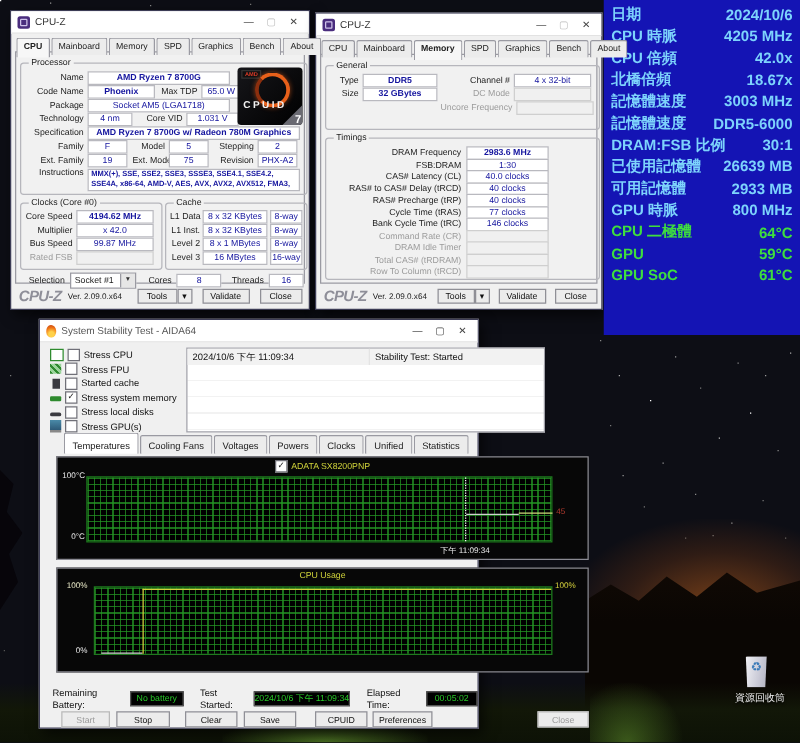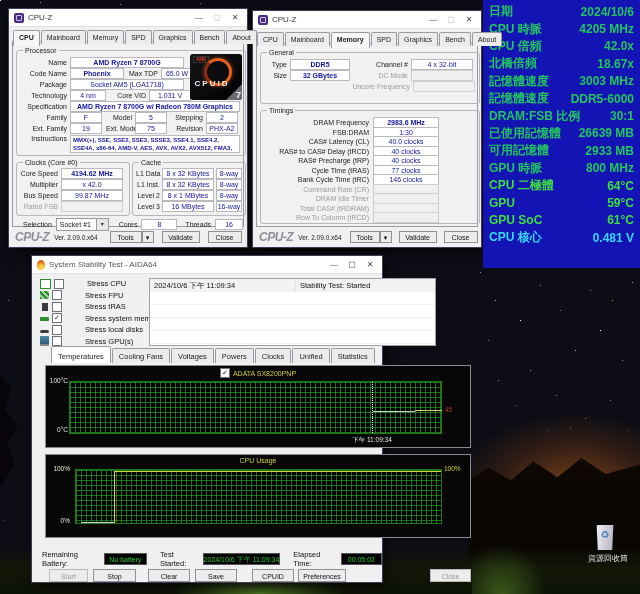--- a/index.html
+++ b/index.html
@@ -70,27 +70,27 @@
   .badge .amd{position:absolute;top:2px;left:3px;background:#111;color:#fff;font-size:4.5px;padding:0 2px;border:1px solid #333;}
   .badge .amd b{color:#e03c28;}
   .badge .ring{position:absolute;top:4px;left:14px;width:22px;height:22px;border:3px solid #e8601a;border-radius:50%;
     border-left-color:#8c2f0e;box-shadow:0 0 4px rgba(232,96,26,.6);}
   .badge .ry{position:absolute;top:25px;left:0;right:8px;text-align:center;color:#f2f2f2;font-size:8px;font-weight:bold;letter-spacing:2px;}
   .badge .corner{position:absolute;right:0;bottom:0;width:0;height:0;border-left:16px solid transparent;border-bottom:16px solid #6a6a72;}
   .badge .seven{position:absolute;right:1px;bottom:0;color:#fff;font-size:9px;font-weight:bold;z-index:2;}
   
   .panel{left:483px;top:0;width:157px;height:268px;background:#1414b4;padding:3px 6px;box-sizing:border-box;}
   .ip-row{display:flex;justify-content:space-between;align-items:center;height:17.4px;font-weight:bold;font-size:12px;white-space:nowrap;}
-  .c-y{color:#22c55e;} .c-g{color:#3ede3e;} .c-c{color:#38d8f8;}
+  .c-y{color:#7dd3fc;} .c-g{color:#3ede3e;} .c-c{color:#38d8f8;}
   
   .stress{position:absolute;left:8px;top:22px;}
   .st-row{display:flex;align-items:center;height:11.5px;gap:3px;}
   .st-ico{width:9px;height:8px;flex:none;}
   .cb{width:8px;height:8px;background:#fff;border:1px solid #707078;flex:none;font-size:7px;line-height:8px;text-align:center;color:#222;}
-  .st-lb{font-size:7.5px;color:#111;white-space:nowrap;margin-left:20px;}
+  .st-lb{font-size:7.5px;color:#111;white-space:nowrap;}
   .logtbl{position:absolute;left:117px;top:22px;width:285px;height:66px;background:#fff;border:1px solid #a0a0a8;
     background-image:repeating-linear-gradient(to bottom,transparent 0 12px,rgba(0,0,0,.05) 12px 13px);}
   .log-h{display:flex;height:13px;border-bottom:1px solid #d0d0d0;background:#fff;}
   .log-h div{font-size:7.5px;color:#333;line-height:13px;padding-left:4px;box-sizing:border-box;}
   .log-r{display:flex;height:13px;background:#f2f2f2;}
   .log-r div{font-size:7.5px;color:#111;line-height:13px;padding-left:4px;box-sizing:border-box;white-space:nowrap;}
   .lc1{width:146px;border-right:1px solid #e4e4e4;flex:none;} .lc2{flex:1;}
   .atabs{position:absolute;left:19px;top:92px;display:flex;gap:1px;}
   .atab{font-size:7.5px;color:#222;padding:3px 6px 2px;border:1px solid #9a9aa2;border-bottom:none;border-radius:2px 2px 0 0;background:#ececec;}
   .atab.active{background:#fff;margin-top:-2px;padding-top:5px;}
@@ -410,24 +410,20 @@
       <span>64°C</span>
     </div>
   <div class="ip-row c-g">
       <span>GPU</span>
       <span>59°C</span>
     </div>
   <div class="ip-row c-g">
       <span>GPU SoC</span>
       <span>61°C</span>
     </div>
-  <div class="ip-row c-c">
-      <span>CPU 核心</span>
-      <span>0.481 V</span>
-    </div>
 </div>
 
 <div class="win" style="left:31px;top:255px;width:352px;height:328px;">
   <div class="tb">
     <div class="flame"></div>
     <div class="tb-title" style="color:#555;">System Stability Test - AIDA64</div>
     <div class="tb-btn">—</div>
     <div class="tb-btn">▢</div>
     <div class="tb-btn">✕</div>
   </div>
@@ -439,21 +435,21 @@
       <div class="st-lb">Stress CPU</div>
       </div>
     <div class="st-row">
       <div class="st-ico" style="background:repeating-linear-gradient(45deg,#2e8a2e 0 2px,#9ad49a 2px 4px);"></div>
       <div class="cb"></div>
       <div class="st-lb">Stress FPU</div>
       </div>
     <div class="st-row">
       <div class="st-ico" style="background:#3a3a40;width:6px;margin:0 1.5px;"></div>
       <div class="cb"></div>
-      <div class="st-lb">Stress tRAS</div>
+      <div class="st-lb">Started cache</div>
       </div>
     <div class="st-row">
       <div class="st-ico" style="background:#2e8a2e;height:4px;margin-top:2px;border-radius:1px;"></div>
       <div class="cb"><span>✓</span></div>
       <div class="st-lb">Stress system memory</div>
       </div>
     <div class="st-row">
       <div class="st-ico" style="background:#3a3a40;height:3px;margin-top:3px;border-radius:2px;"></div>
       <div class="cb"></div>
       <div class="st-lb">Stress local disks</div>

